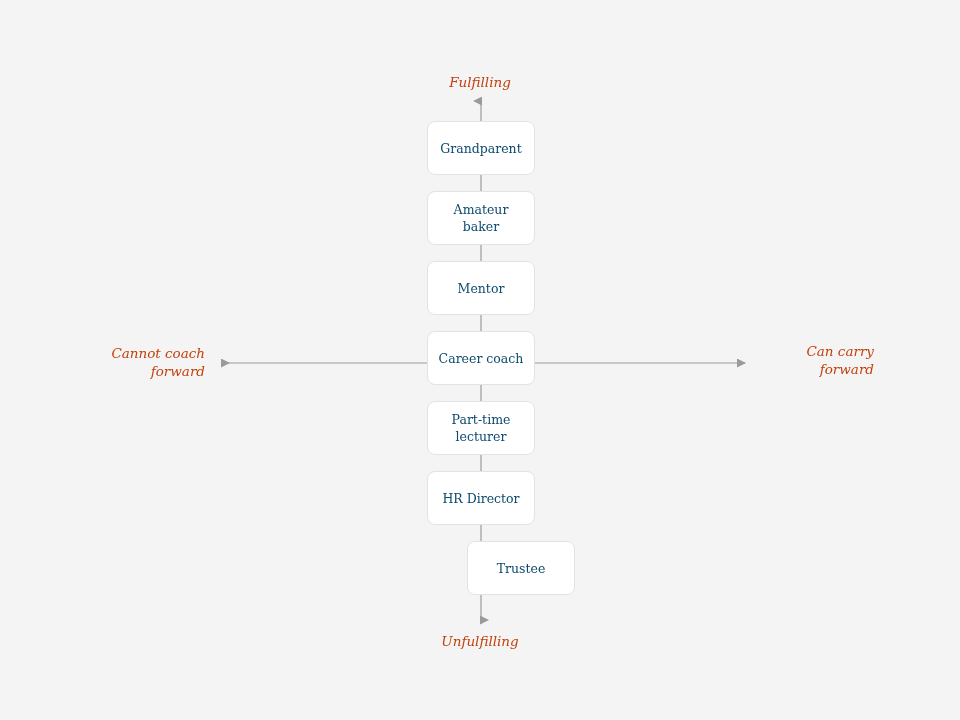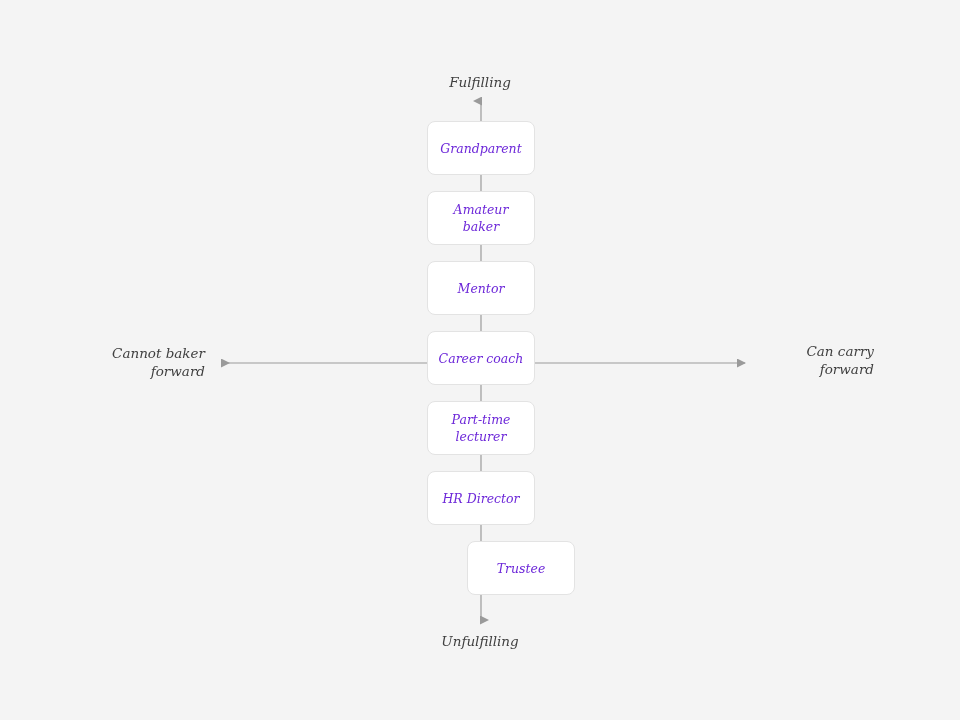--- a/index.html
+++ b/index.html
@@ -28,21 +28,21 @@
     width: 960px;
     height: 720px;
   }
 
   
   .axis-label {
     position: absolute;
     font-family: "DejaVu Serif", serif;
     font-style: italic;
     font-size: 13.5px;
-    color: #404040;
+    color: #c2410c;
     line-height: 18px;
     white-space: pre-line;
   }
   .axis-label.top {
     left: 380px;
     top: 73px;
     width: 200px;
     text-align: center;
   }
   .axis-label.bottom {
@@ -84,24 +84,23 @@
     align-items: center;
     justify-content: center;
     text-align: center;
   }
   .node:last-child {
     margin-bottom: 0;
     margin-left: 40px;
   }
   .node-label {
     font-family: "DejaVu Serif", serif;
-    font-style: italic;
     font-size: 12.5px;
     line-height: 17px;
-    color: #6d28d9;
+    color: #0c4a6e;
     white-space: pre-line;
     padding: 0 4px;
   }
 </style>
 </head>
 <body>
 
 <div id="canvas">
 
   <svg id="axes" viewBox="0 0 960 720" width="960" height="720" xmlns="http://www.w3.org/2000/svg">
@@ -133,21 +132,21 @@
 
     <line x1="427" y1="363" x2="222" y2="363" stroke="#9a9a9a" stroke-width="1.2" marker-end="url(#arrow-left)"></line>
 
     <line x1="535" y1="363" x2="745" y2="363" stroke="#9a9a9a" stroke-width="1.2" marker-end="url(#arrow-right)"></line>
   </svg>
 
   <div class="axis-label top">Fulfilling</div>
 
   <div class="axis-label bottom">Unfulfilling</div>
 
-  <div class="axis-label left">Cannot baker
+  <div class="axis-label left">Cannot coach
 forward</div>
 
   <div class="axis-label right">Can carry
 forward</div>
 
   <div id="stack">
     <div class="node">
       <span class="node-label">Grandparent</span>
     </div>
     <div class="node">

